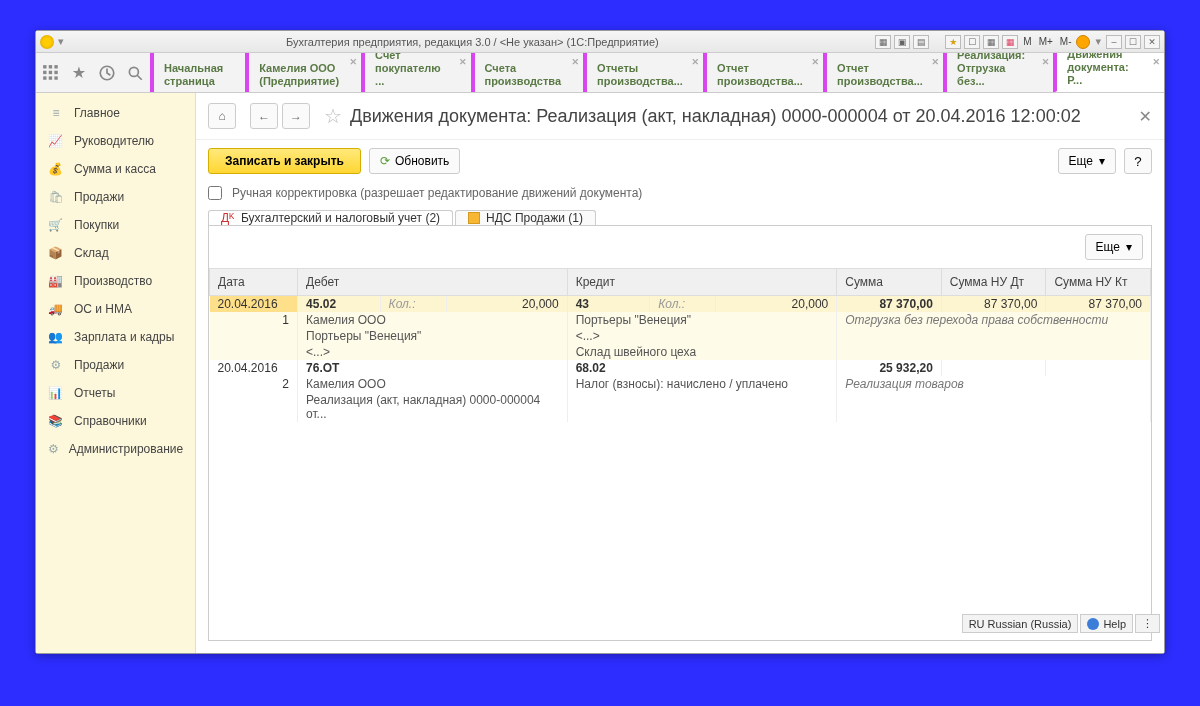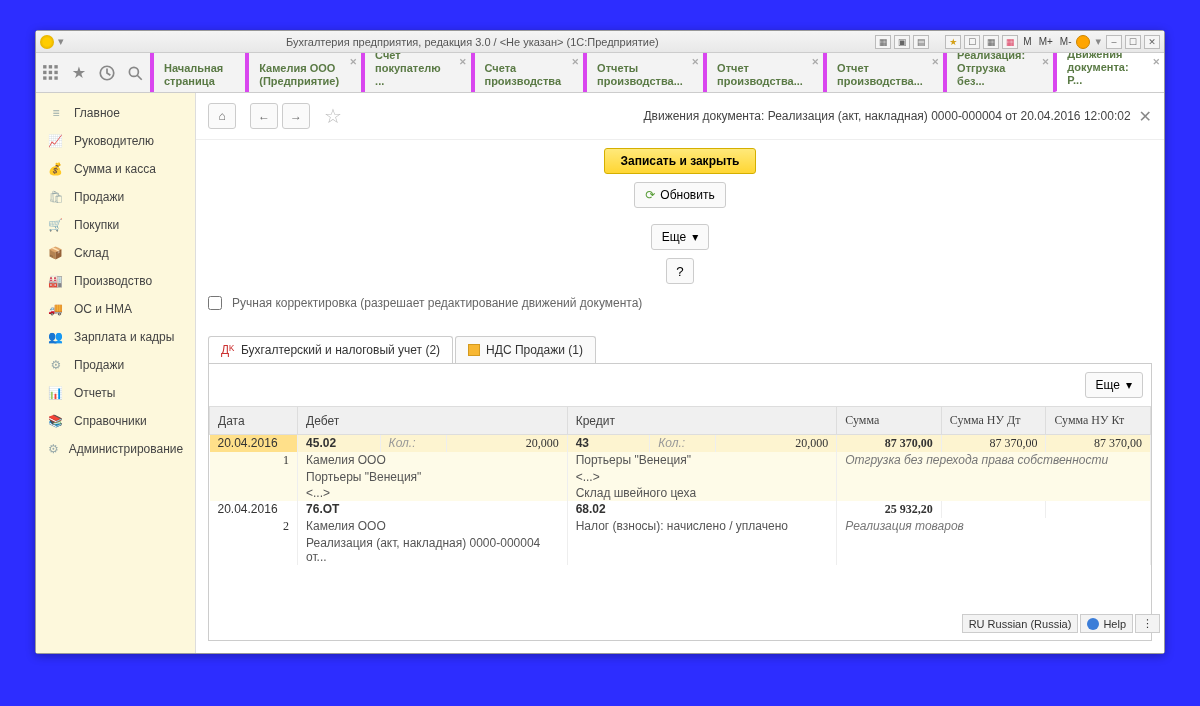--- a/index.html
+++ b/index.html
@@ -85,25 +85,25 @@
 .main { flex:1; background:#fff; display:flex; flex-direction:column; position:relative; }
 
 .doc-header {
   display:flex; align-items:center; padding:10px 12px; border-bottom:1px solid #eee;
 }
 .nav-btn {
   width:28px;height:26px; border:1px solid #ccc; border-radius:3px; background:#fafafa;
   display:flex;align-items:center;justify-content:center; color:#666; margin-right:4px;
 }
 .star { color:#bbb; font-size:20px; margin:0 8px 0 10px; }
-.doc-title { font-size:12px; color:#444; flex:1;text-align:right; }
+.doc-title { font-size:18px; color:#444; flex:1; }
 .doc-close { color:#888; font-size:16px; margin-left:8px; }
 
 .action-bar {
-  display:flex; align-items:center; padding:8px 12px; gap:8px;flex-direction:column;
+  display:flex; align-items:center; padding:8px 12px; gap:8px;
 }
 .btn-yellow {
   background: linear-gradient(#ffe97a,#ffd633);
   border:1px solid #d4af00;
   padding:5px 16px; font-size:12px; font-weight:bold; border-radius:3px;
 }
 .btn-plain {
   background:#fafafa; border:1px solid #ccc; padding:5px 10px;
   font-size:12px; border-radius:3px; display:flex;align-items:center;gap:5px;
 }
@@ -112,24 +112,24 @@
   font-size:12px; border-radius:3px; display:flex;align-items:center;gap:6px;
 }
 .btn-help { width:28px;height:26px; border:1px solid #ccc; border-radius:3px; background:#fafafa; display:flex;align-items:center;justify-content:center; }
 .spacer { flex:1; }
 
 .checkbox-row { display:flex; align-items:center; gap:10px; padding:4px 12px 10px; color:#666; }
 .checkbox-row input { width:14px;height:14px; }
 
 .subtabs { display:flex; padding:0 12px; gap:2px; }
 .subtab {
-  padding:6px 12px; font-size:12px; background:#fafafa;
+  padding:0 12px; font-size:12px; background:#fafafa;
   border:1px solid #ccc; border-bottom:none;
   border-radius:3px 3px 0 0;
-  display:flex;align-items:center;gap:6px;margin-top:16px;
+  display:flex;align-items:center;gap:6px;
 }
 .subtab.active { background:#fff; position:relative; }
 .subtab .st-icon { width:14px;height:14px; display:inline-flex; }
 .icon-red { color:#cc3333; }
 .icon-orange { width:12px;height:12px;background:#f7b733;border:1px solid #d49a1f; }
 
 .panel {
   margin:0 12px 12px; border:1px solid #ccc; flex:1;
   display:flex; flex-direction:column; background:#fff;
 }
@@ -137,21 +137,21 @@
 .grid { width:100%; border-collapse:collapse; font-size:12px; }
 .grid th {
   background:#f0f0f0; text-align:left; padding:6px 8px;
   border:1px solid #ddd; font-weight:normal; color:#444;
 }
 .grid td { padding:1px 8px; border-right:1px solid #eee; vertical-align:top; }
 .grid tr.row-hl td { background:#fdf4d0; }
 .grid tr.row-hl2 td { background:#fefbe8; }
 .grid tr td.selected { background:#ffe08a; }
 .muted { color:#999; font-style:italic; }
-.num { text-align:right;font-family:Liberation Serif, serif; }
+.num { text-align:right; }
 .subline { color:#555; }
 .italic { font-style:italic; color:#777; }
 
 .statusbar {
   position:absolute; bottom:20px; right:4px;
   display:flex; gap:2px; font-size:11px;
 }
 .status-chip {
   background:#f3f3f3; border:1px solid #ccc; padding:2px 6px;
   display:flex;align-items:center;gap:4px;

